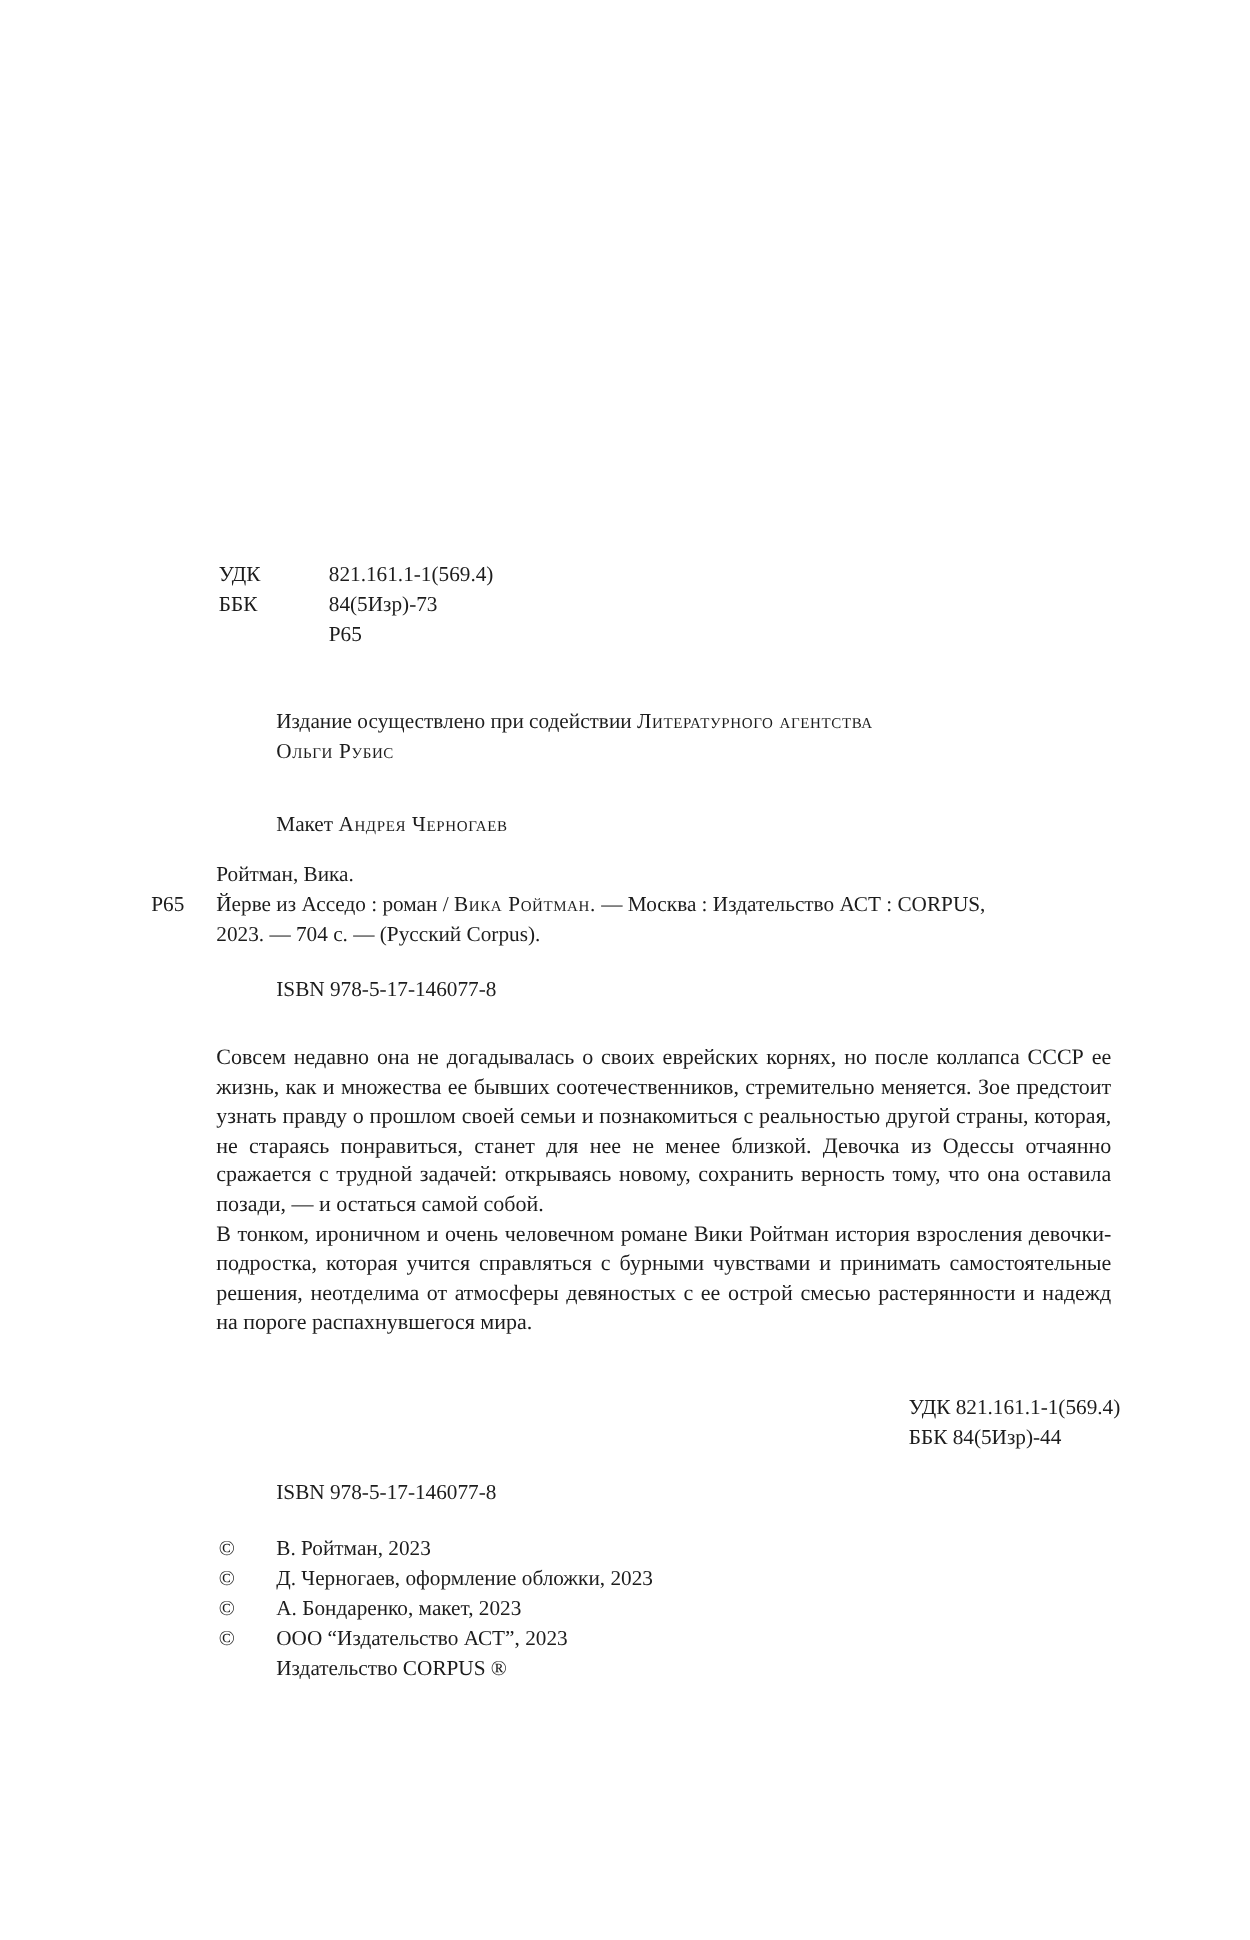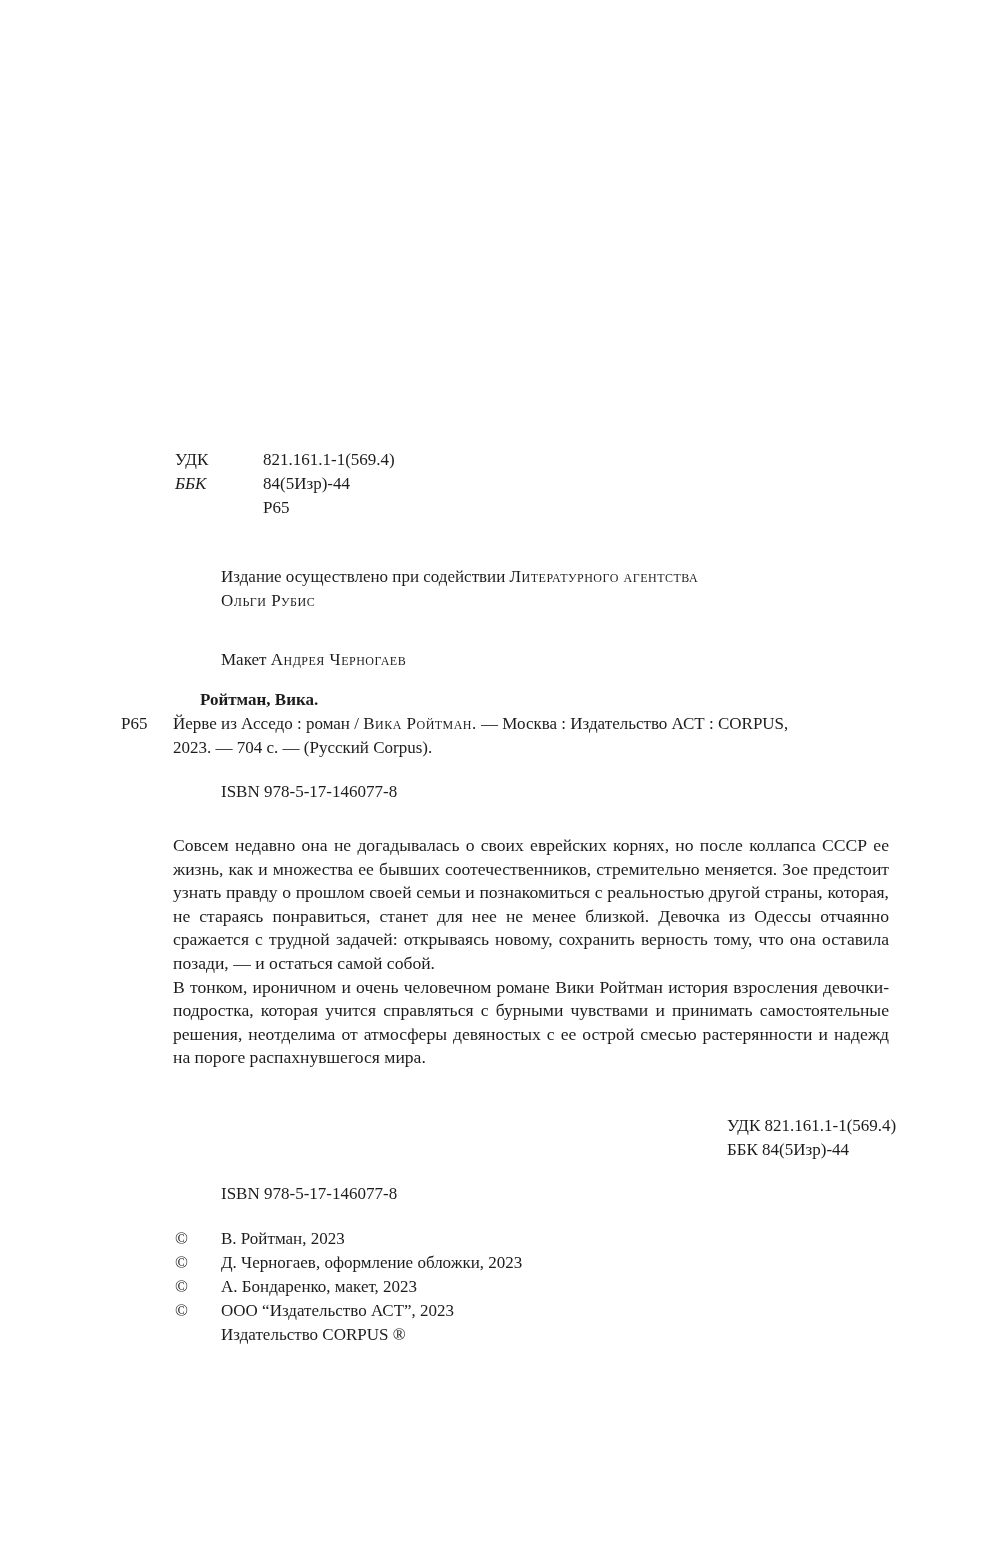--- a/index.html
+++ b/index.html
@@ -4,38 +4,38 @@
   <style>
     html, body { margin: 0; padding: 0; background: #ffffff; }
     body {
       width: 1000px; height: 1552px; position: relative; overflow: hidden;
       font-family: "DejaVu Serif", "Liberation Serif", serif;
       color: #1c1c1c;
     }
     .page { position: absolute; left: 0; top: 0; width: 1000px; height: 1552px; }
     .abs { position: absolute; white-space: nowrap; font-family: "Liberation Serif", "DejaVu Serif", serif; font-size: 17px; line-height: 23px; }
     .sc { font-variant: small-caps; letter-spacing: 0.5px; }
-    .bold { font-weight: bold; margin-left: 27px; }
+    .bold { font-weight: normal; }
     .codes .lbl { position: absolute; left: 175px; text-align: right; }
     .codes .val { position: absolute; left: 221px; margin-left: 42px; }
     .para-block { position: absolute; left: 173px; width: 716px; font-family: "Liberation Serif", "DejaVu Serif", serif; font-size: 17.6px; line-height: 23.6px; }
     .para-block p { margin: 0; text-align: justify; text-align-last: left; }
     .copy-sym { position: absolute; left: 175px; }
     .copy-txt { position: absolute; left: 221px; }
   </style>
 </head>
 <body>
 
 <div class="page">
 
   <div class="codes">
     <div class="abs lbl" style="top:448px;">УДК</div>
     <div class="abs val" style="top:448px;">821.161.1-1(569.4)</div>
-    <div class="abs lbl" style="top:472px;font-style:italic;">ББК</div>
-    <div class="abs val" style="top:472px;">84(5Изр)-44</div>
+    <div class="abs lbl" style="top:472px;">ББК</div>
+    <div class="abs val" style="top:472px;">84(5Изр)-73</div>
     <div class="abs val" style="top:496px;">Р65</div>
   </div>
 
   <div class="abs" style="left:221px; top:565px;">
     <span>Издание осуществлено при содействии</span>
     <span class="sc">Литературного агентства</span>
   </div>
   <div class="abs sc" style="left:221px; top:589px;">Ольги Рубис</div>
 
   <div class="abs" style="left:221px; top:603px; top:603px;"></div>

